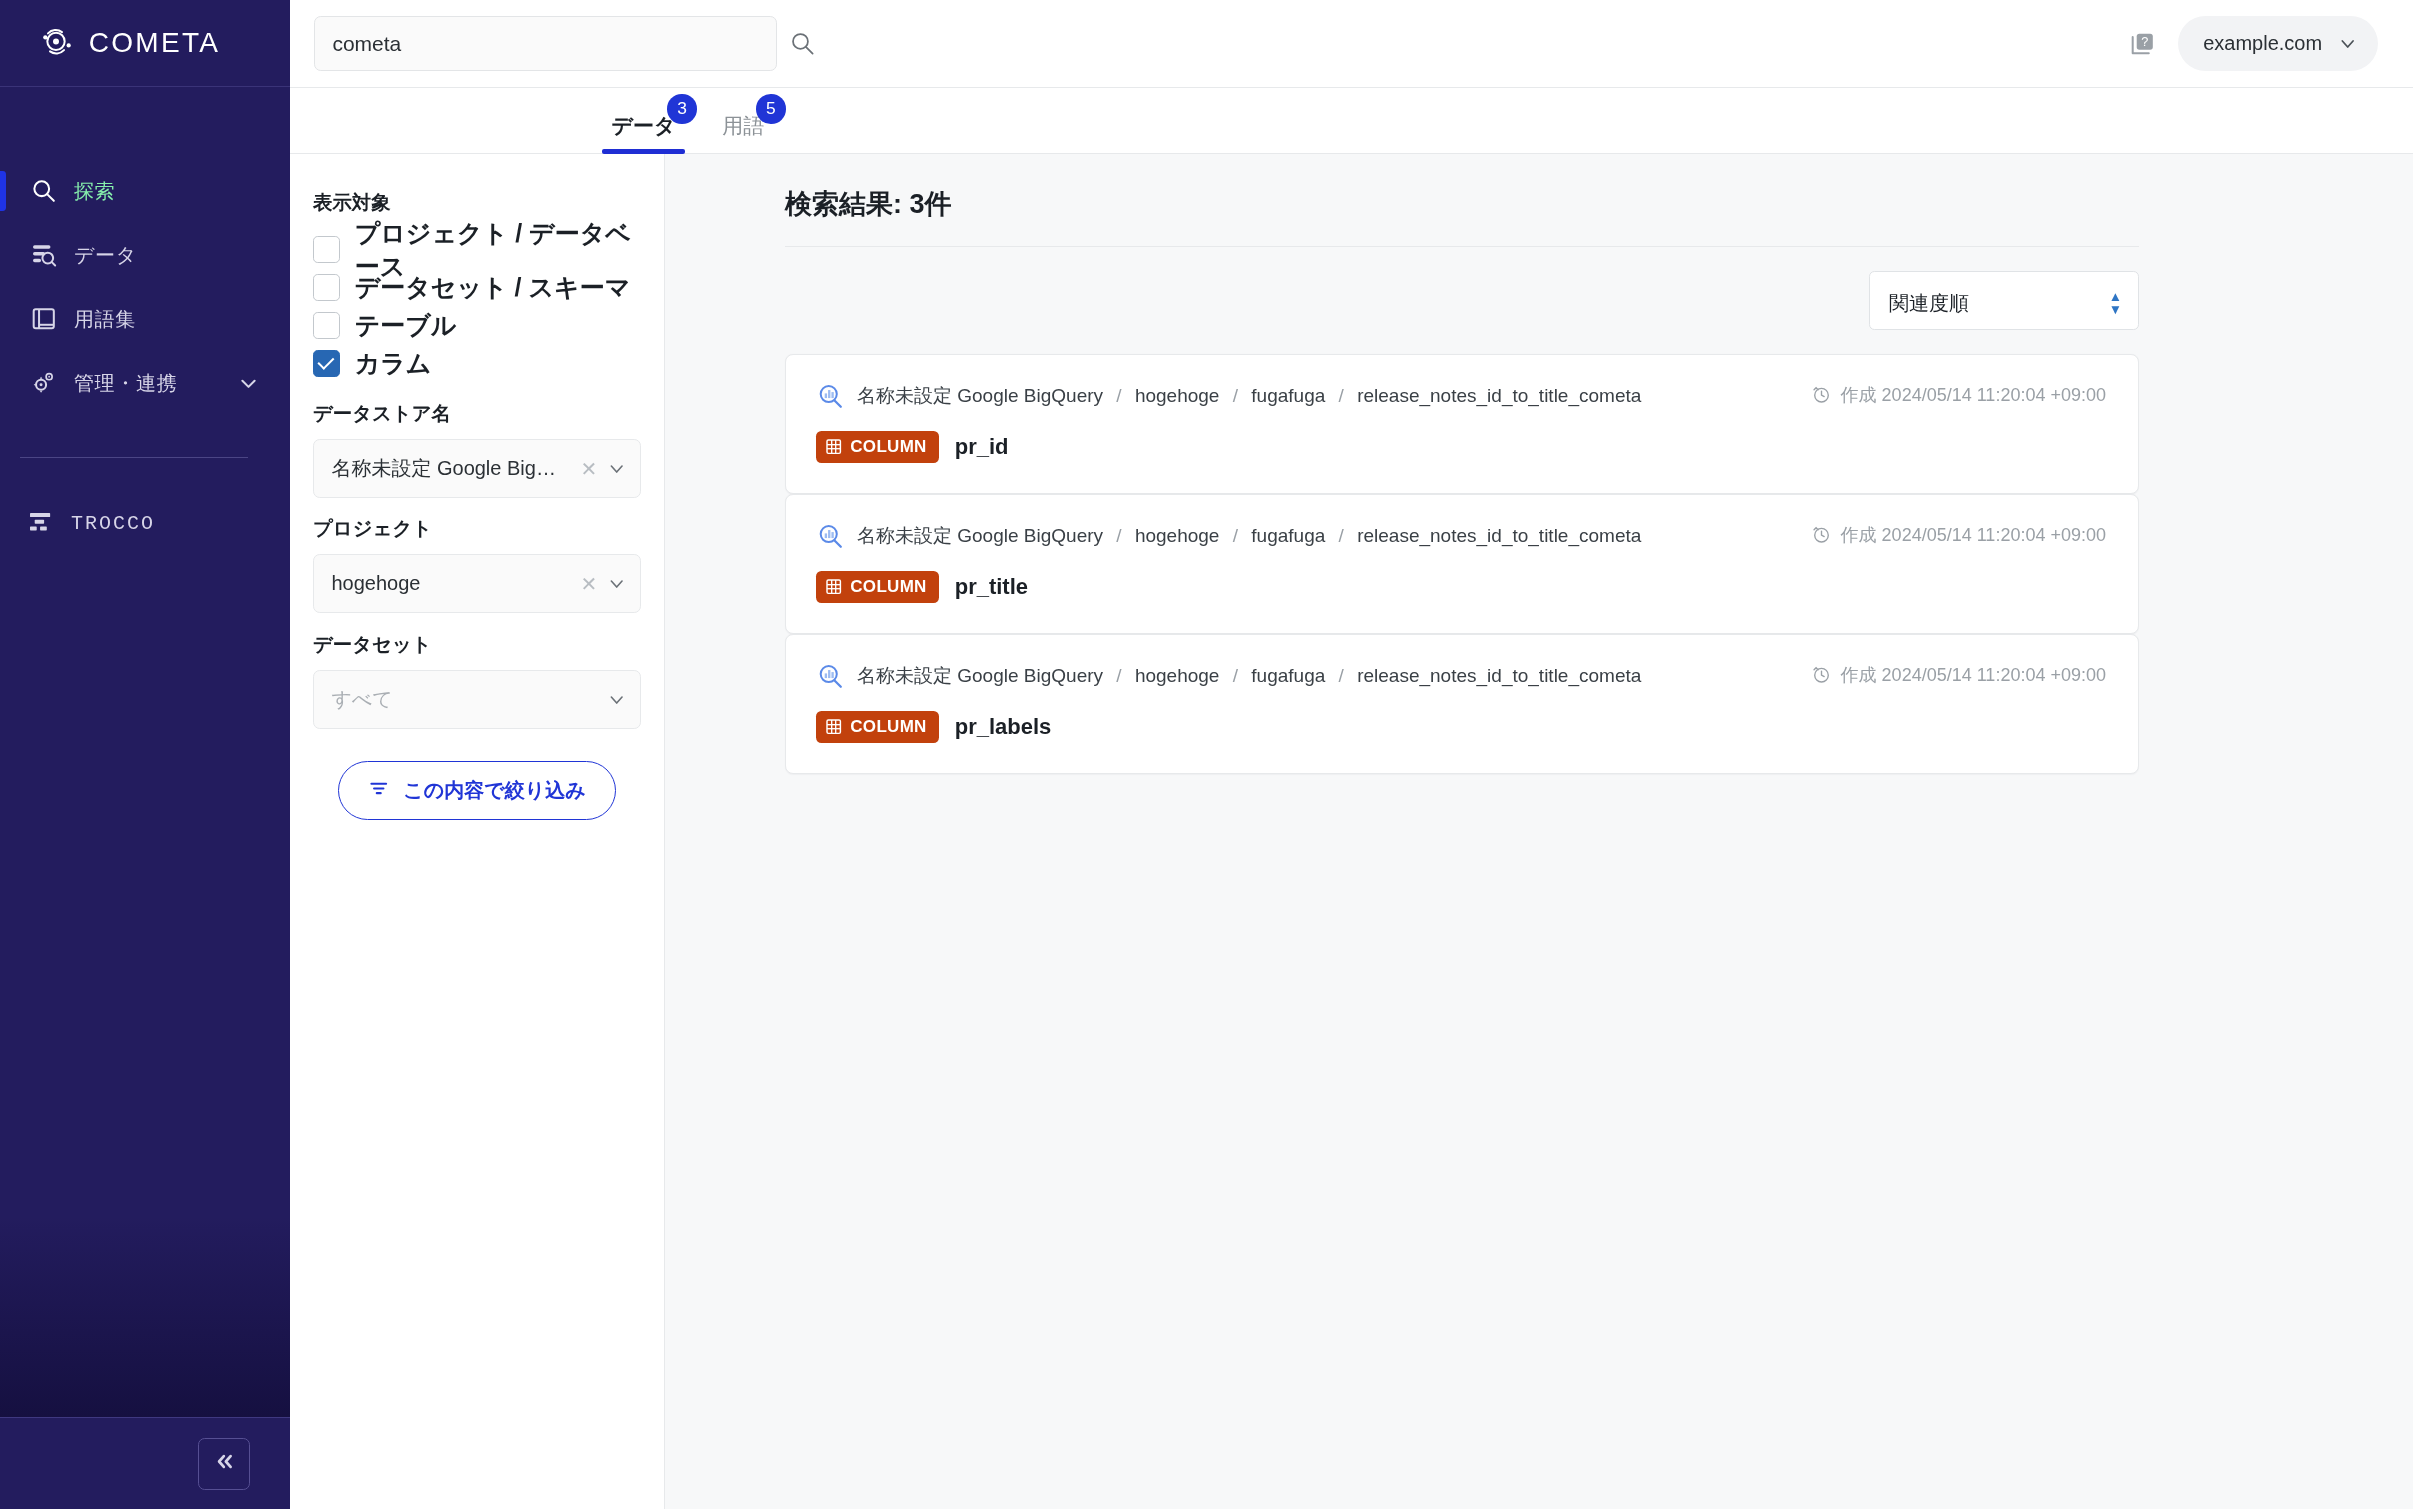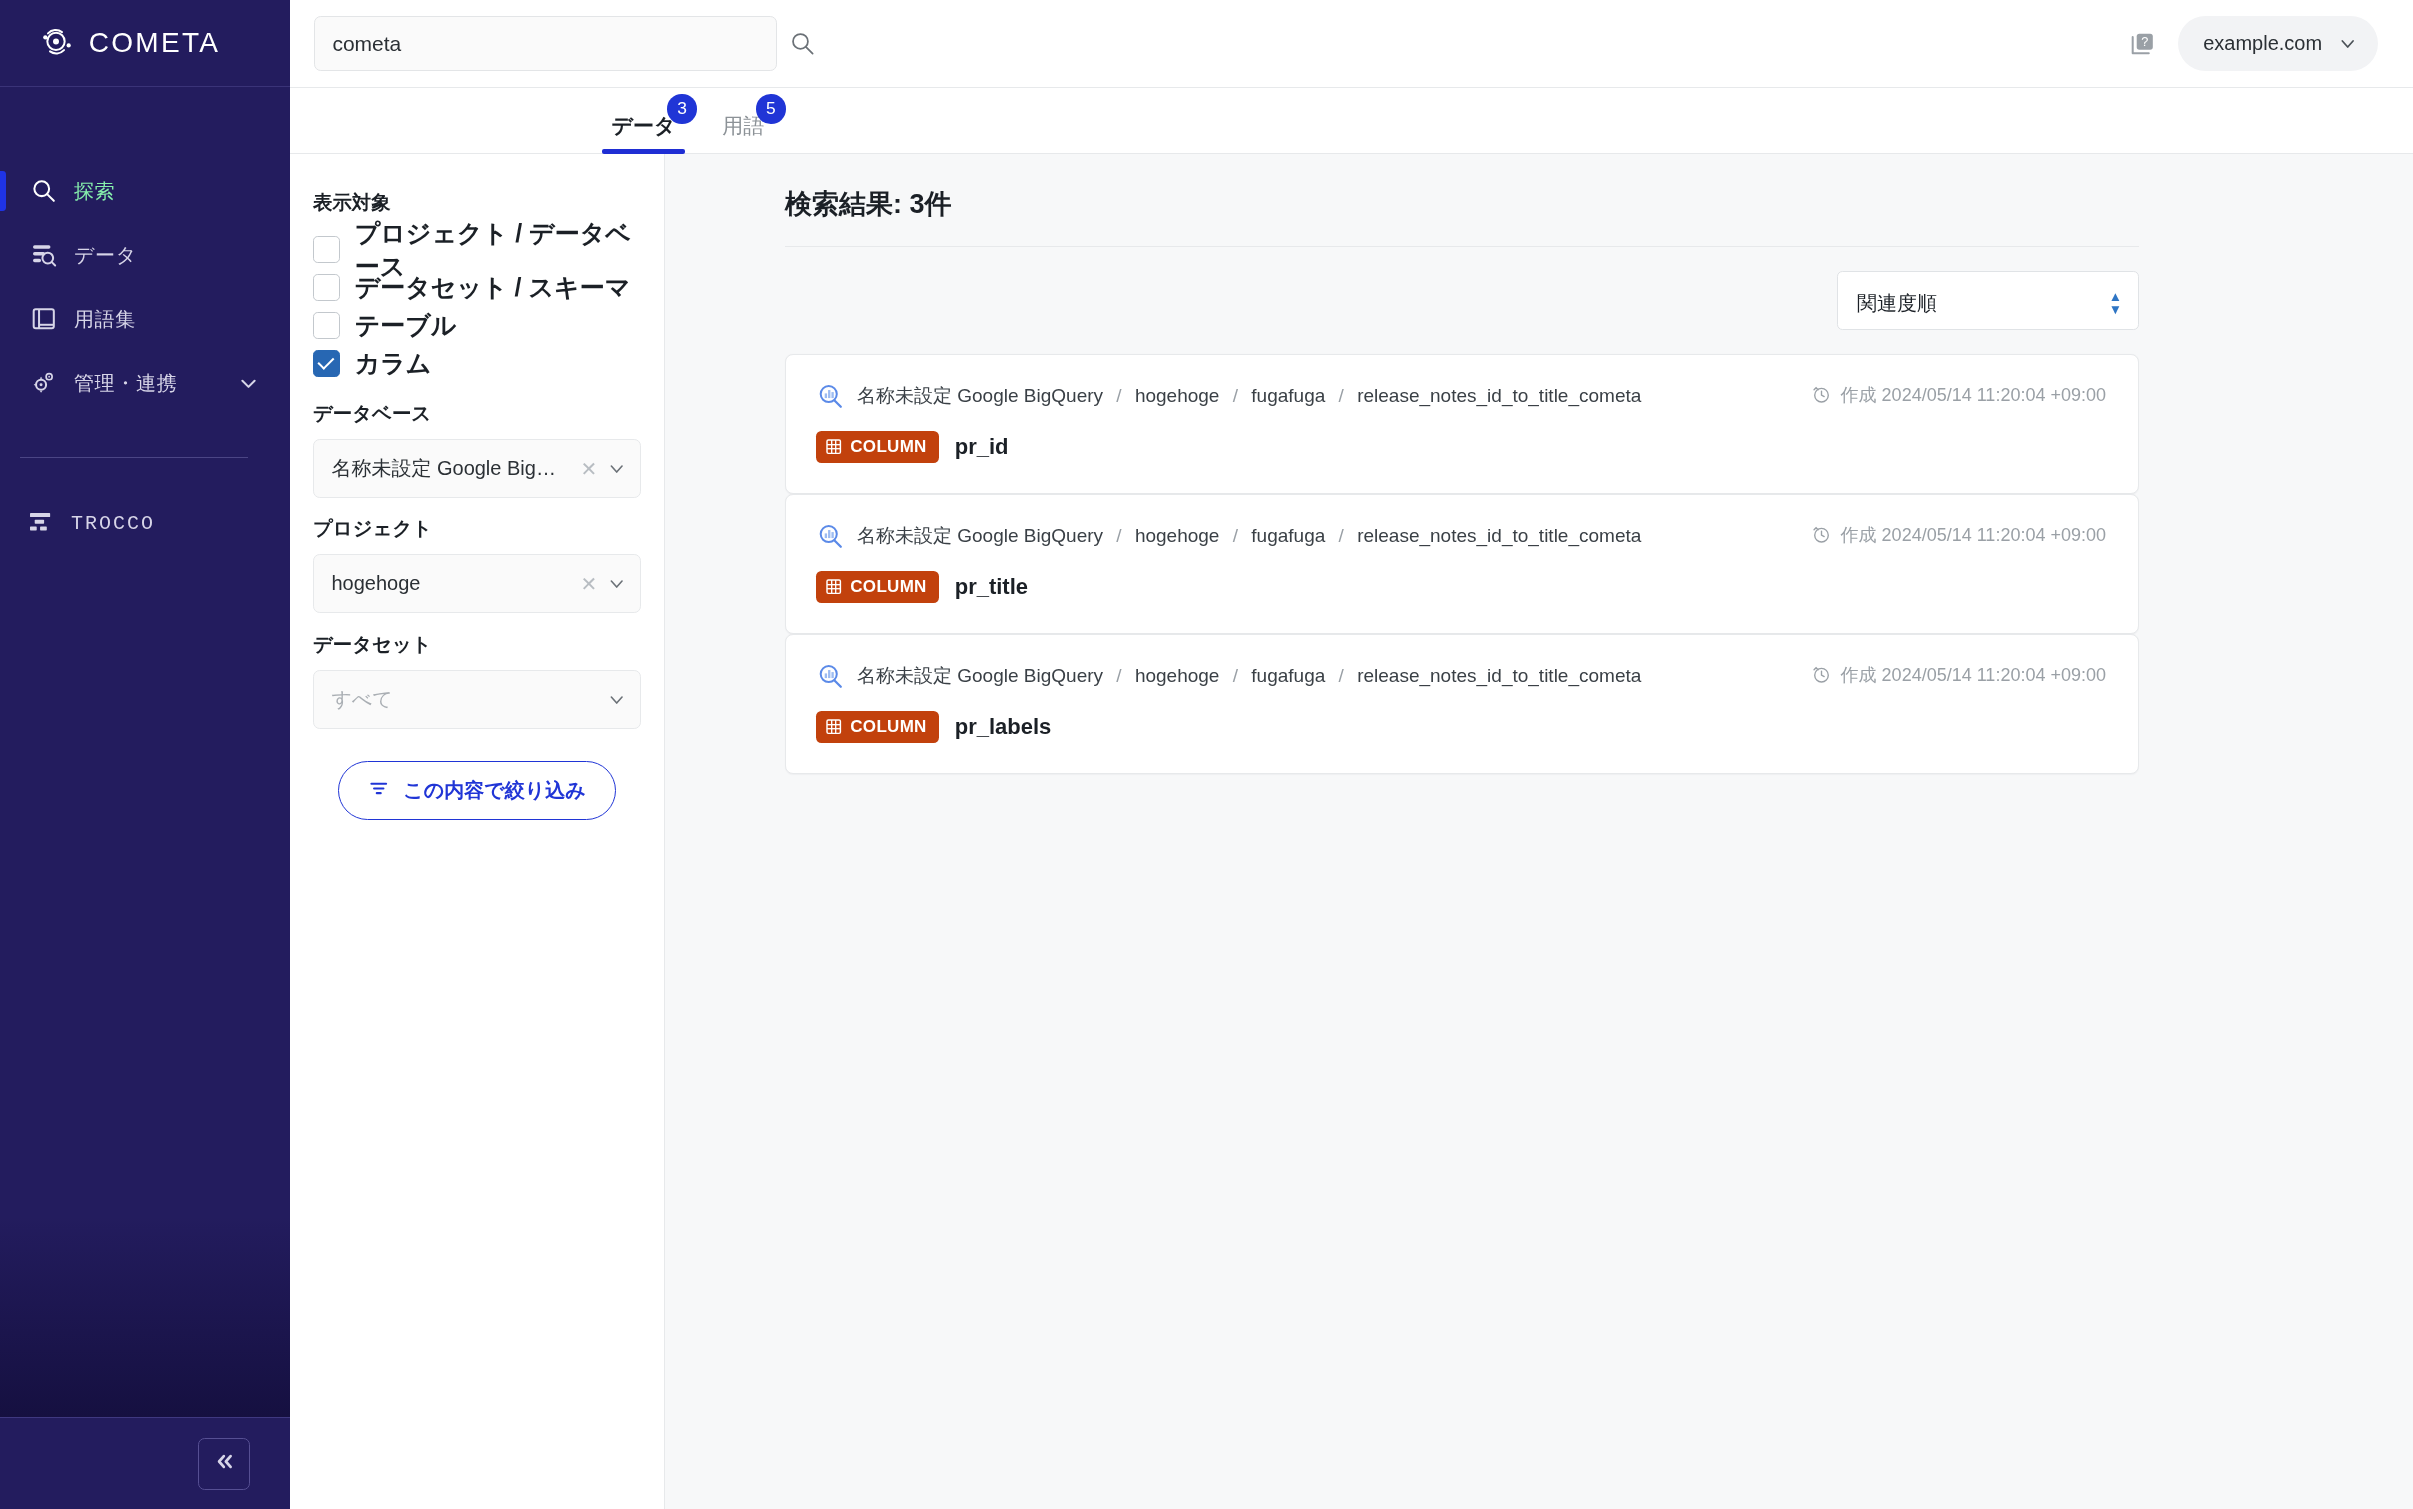--- a/index.html
+++ b/index.html
@@ -183,21 +183,21 @@
   
   .results {
     flex: 1 1 auto; background: #f7f8f9; min-width: 0;
     padding: 32px 0 0 0; overflow: hidden;
   }
   .results-inner { width: 1354px; margin-left: 120px; }
   .results-title { font-size: 27px; font-weight: bold; color: #1b2026; }
   .results-sep { height: 0.7px; background: #e7e9eb; margin: 24px 0 0 0; }
   .sort-row { display: flex; justify-content: flex-end; margin-top: 24px; }
   .sort-select {
-    width: 302px; height: 59px; background: #ffffff;
+    width: 270px; height: 59px; background: #ffffff;
     border: 0.7px solid #e0e3e6; border-radius: 5.4px;
     display: flex; align-items: center; padding: 6px 16px 0 19px;
     cursor: pointer;
   }
   .sort-value { font-size: 20px; color: #1b2026; flex: 1 1 auto; }
   .spin-arrows { display: flex; flex-direction: column; gap: 3.4px; color:#2e75c4; }
   .spin-arrows span { font-size: 13.4px; line-height: 9.4px; }
 
   .card-list { margin-top: 24px; display: flex; flex-direction: column; }
   .card {
@@ -394,21 +394,21 @@
         </label>
         <label class="check-row">
           <span class="checkbox"></span>
           <span class="check-label">テーブル</span>
         </label>
         <label class="check-row">
           <span class="checkbox checked"></span>
           <span class="check-label">カラム</span>
         </label>
 
-        <div class="field-label">データベース</div>
+        <div class="field-label">データストア名</div>
         <div class="select-box">
           <span class="select-value">名称未設定 Google BigQu...</span>
           <span class="sel-clear">✕</span>
           <span class="sel-caret">
             <svg viewBox="0 0 26 26" width="17.4" height="17.4">
               <polyline points="5,9 13,18 21,9" fill="none" stroke="#6b7177" stroke-width="2.4" stroke-linecap="round" stroke-linejoin="round"></polyline>
             </svg>
           </span>
         </div>
 

